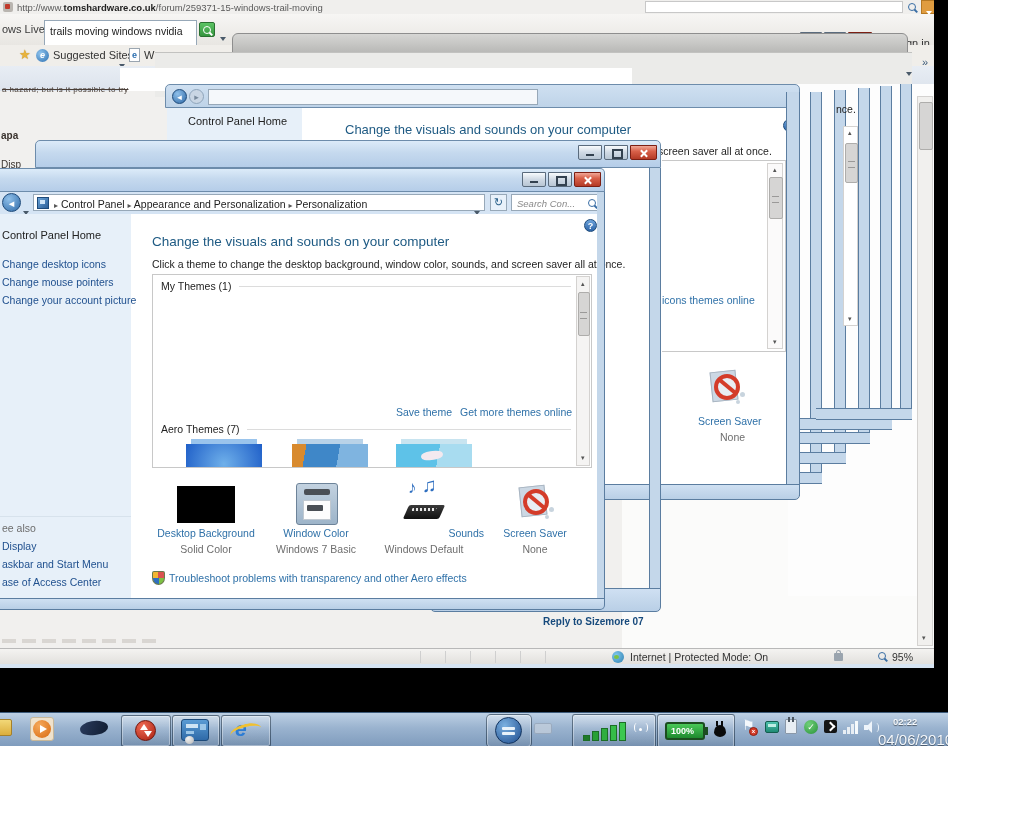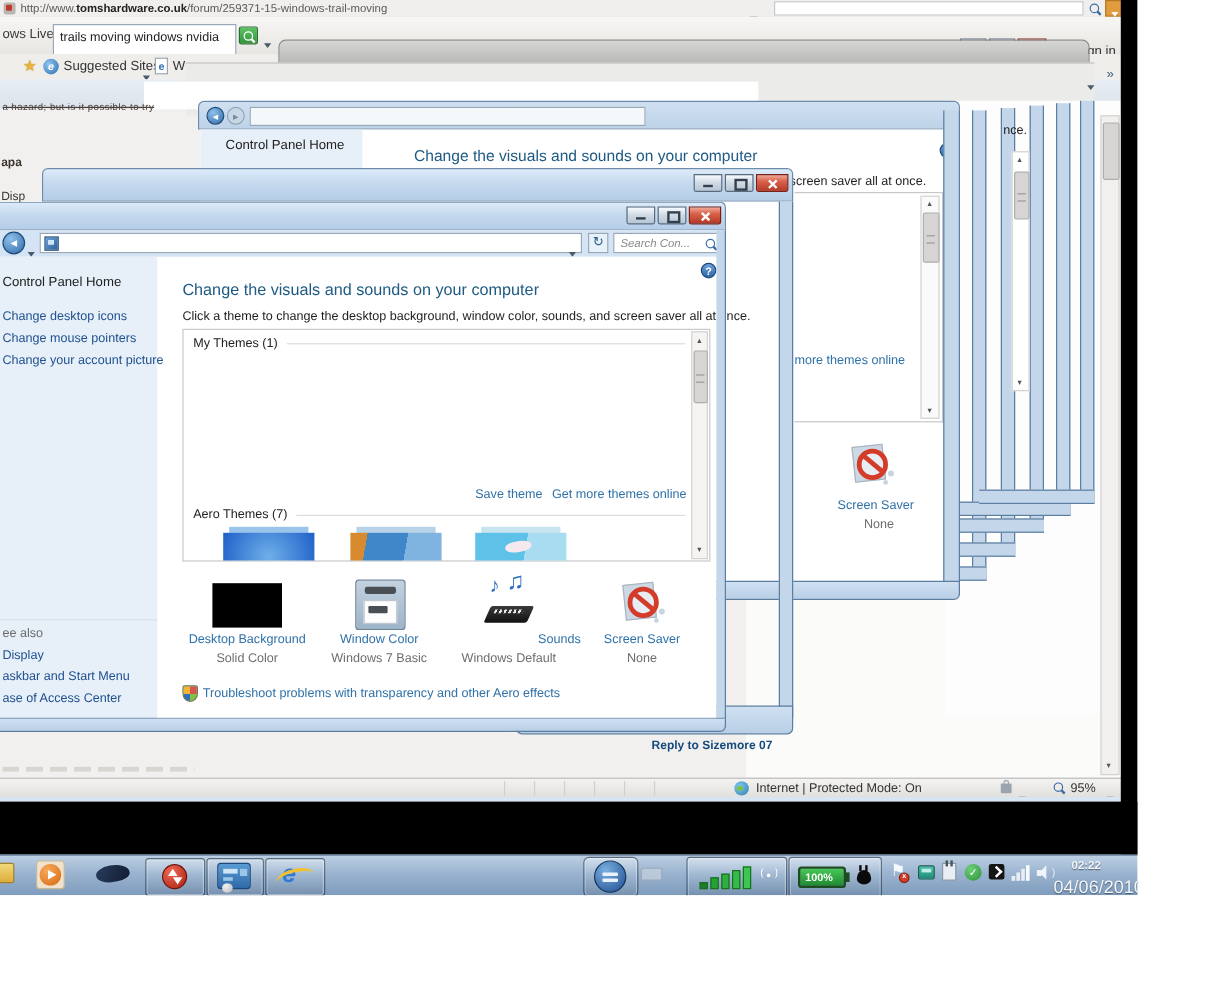--- a/index.html
+++ b/index.html
@@ -159,21 +159,21 @@
     <div class="t" style="left:491px;top:38px;font-size:10.5px;color:#1e1e1e;">screen saver all at once.</div>
     <div class="abs" style="left:495px;top:52px;width:124px;height:192px;border:1px solid #c8c8c8;border-left:none;box-sizing:border-box;">
       <div class="scrtrack" style="right:2px;top:2px;width:16px;height:186px;background:#fbfafa;">
         <span class="sarrow" style="left:5px;top:2px;">▴</span>
         <div class="scrthumb" style="left:1px;top:13px;width:12px;height:40px;">
               <span class="grip"></span>
             </div>
         <span class="sarrow" style="left:5px;bottom:2px;">▾</span>
       </div>
     </div>
-    <div class="t link" style="left:495px;top:187px;font-size:10.5px;">more themes online</div>
+    <div class="t link" style="left:495px;top:187px;font-size:10.5px;">icons themes online</div>
 
     <div class="abs" style="left:539px;top:260px;width:42px;height:42px;">
       <div class="abs" style="left:5px;top:3px;width:26px;height:30px;background:#ccd8e4;border:1px solid #a8b4c0;transform:rotate(-6deg);box-sizing:border-box;"></div>
       <div class="abs" style="left:8px;top:6px;width:26px;height:26px;border:4px solid #d43c2a;border-radius:50%;box-sizing:border-box;background:rgba(255,255,255,0.55);"></div>
       <div class="abs" style="left:10px;top:16px;width:22px;height:4px;background:#d43c2a;transform:rotate(40deg);"></div>
       <div class="abs" style="left:34px;top:24px;width:5px;height:5px;border-radius:50%;background:#c8d4de;"></div>
       <div class="abs" style="left:30px;top:32px;width:4px;height:4px;border-radius:50%;background:#c8d4de;"></div>
     </div>
     <div class="t link" style="left:531px;top:308px;font-size:10.5px;">Screen Saver</div>
     <div class="t" style="left:553px;top:324px;font-size:10.5px;color:#6e6e6e;">None</div>
@@ -208,20 +208,28 @@
           <span class="x2"></span>
         </div>
   </div>
   <div class="abs" style="left:0;top:192px;width:605px;height:22px;background:#d5e4f4;border-right:1px solid #5b7da0;box-sizing:border-box;">
     <div class="abs" style="left:2px;top:1px;width:19px;height:19px;border-radius:50%;background:radial-gradient(circle at 35% 30%,#8fc0ea,#2f6aa8);border:1px solid #1d4a7a;color:#fff;font-size:11px;font-weight:bold;text-align:center;line-height:18px;box-sizing:border-box;">◂</div>
     <div class="abs" style="left:23px;top:9px;"><span class="tri-down"></span></div>
     <div class="sbox" style="left:33px;top:2px;width:452px;height:17px;">
       <div class="abs" style="left:3px;top:2px;width:12px;height:12px;background:linear-gradient(135deg,#6aa4d8,#2c5e96);border:1px solid #1d4a7a;box-sizing:border-box;">
             <div class="abs" style="left:2px;top:2px;width:5px;height:4px;background:#cfe4f6;"></div>
           </div>
+      <span class="t" style="left:20px;top:4px;font-size:10.5px;color:#222;">
+        <span style="color:#555;font-size:8px;">▸</span>
+        <span>Control Panel</span>
+        <span style="color:#555;font-size:8px;">▸</span>
+        <span>Appearance and Personalization</span>
+        <span style="color:#555;font-size:8px;">▸</span>
+        <span>Personalization</span>
+      </span>
       <div class="abs" style="right:4px;top:6px;"><span class="tri-down"></span></div>
     </div>
     <div class="abs" style="left:490px;top:2px;width:17px;height:17px;background:#e8f1fa;border:1px solid #97a8b8;box-sizing:border-box;color:#2c628b;font-size:11px;text-align:center;line-height:15px;">↻</div>
     <div class="sbox" style="left:511px;top:2px;width:90px;height:17px;">
       <span class="t" style="left:5px;top:4px;font-size:9.5px;color:#8a8a8a;font-style:italic;">Search Con...</span>
       <div class="mag" style="right:4px;top:4px;"></div>
     </div>
   </div>
   <div class="abs" style="left:0;top:214px;width:597px;height:386px;background:#fff;">
     <div class="abs" style="left:0;top:0;width:131px;height:386px;background:#e7f0f9;"></div>

